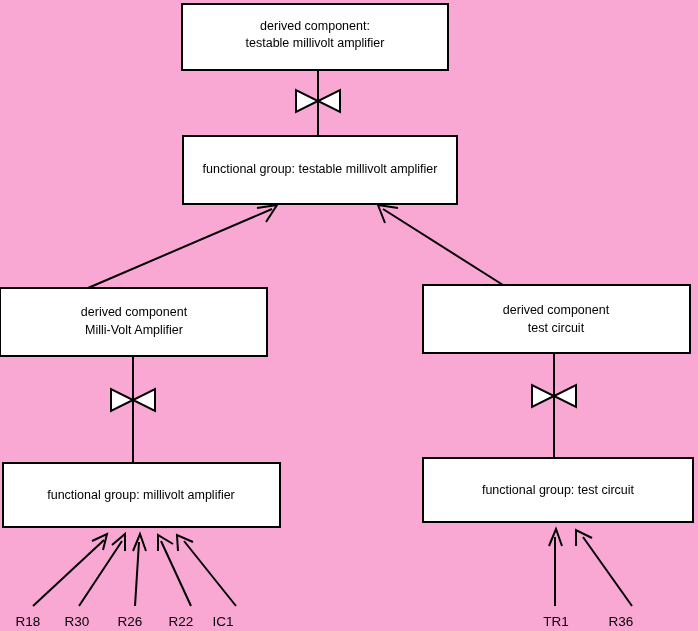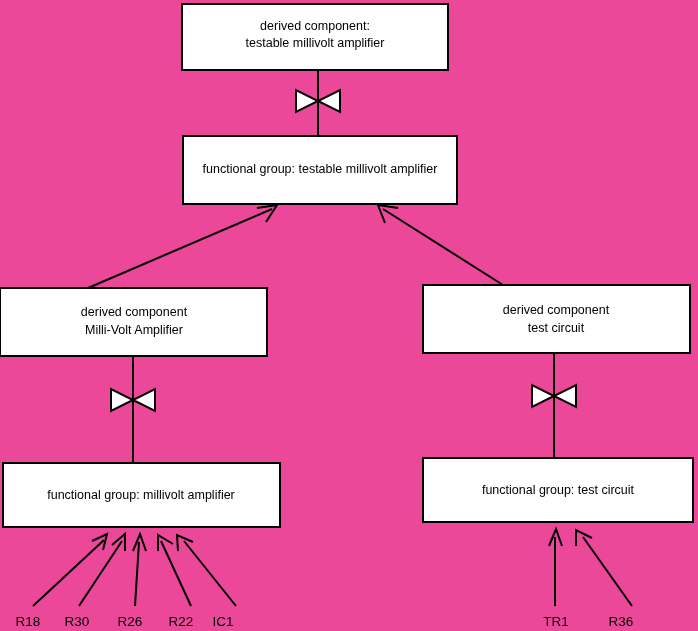--- a/index.html
+++ b/index.html
@@ -8,21 +8,21 @@
     padding: 0;
     background: #ffffff;
   }
   body {
     font-family: "Liberation Sans", sans-serif;
   }
   #canvas {
     position: relative;
     width: 698px;
     height: 631px;
-    background: #ec4899;
+    background: #f9a8d4;
     overflow: hidden;
   }
   #diagram-svg {
     position: absolute;
     left: 0;
     top: 0;
     width: 698px;
     height: 631px;
   }
   .box-rect {

